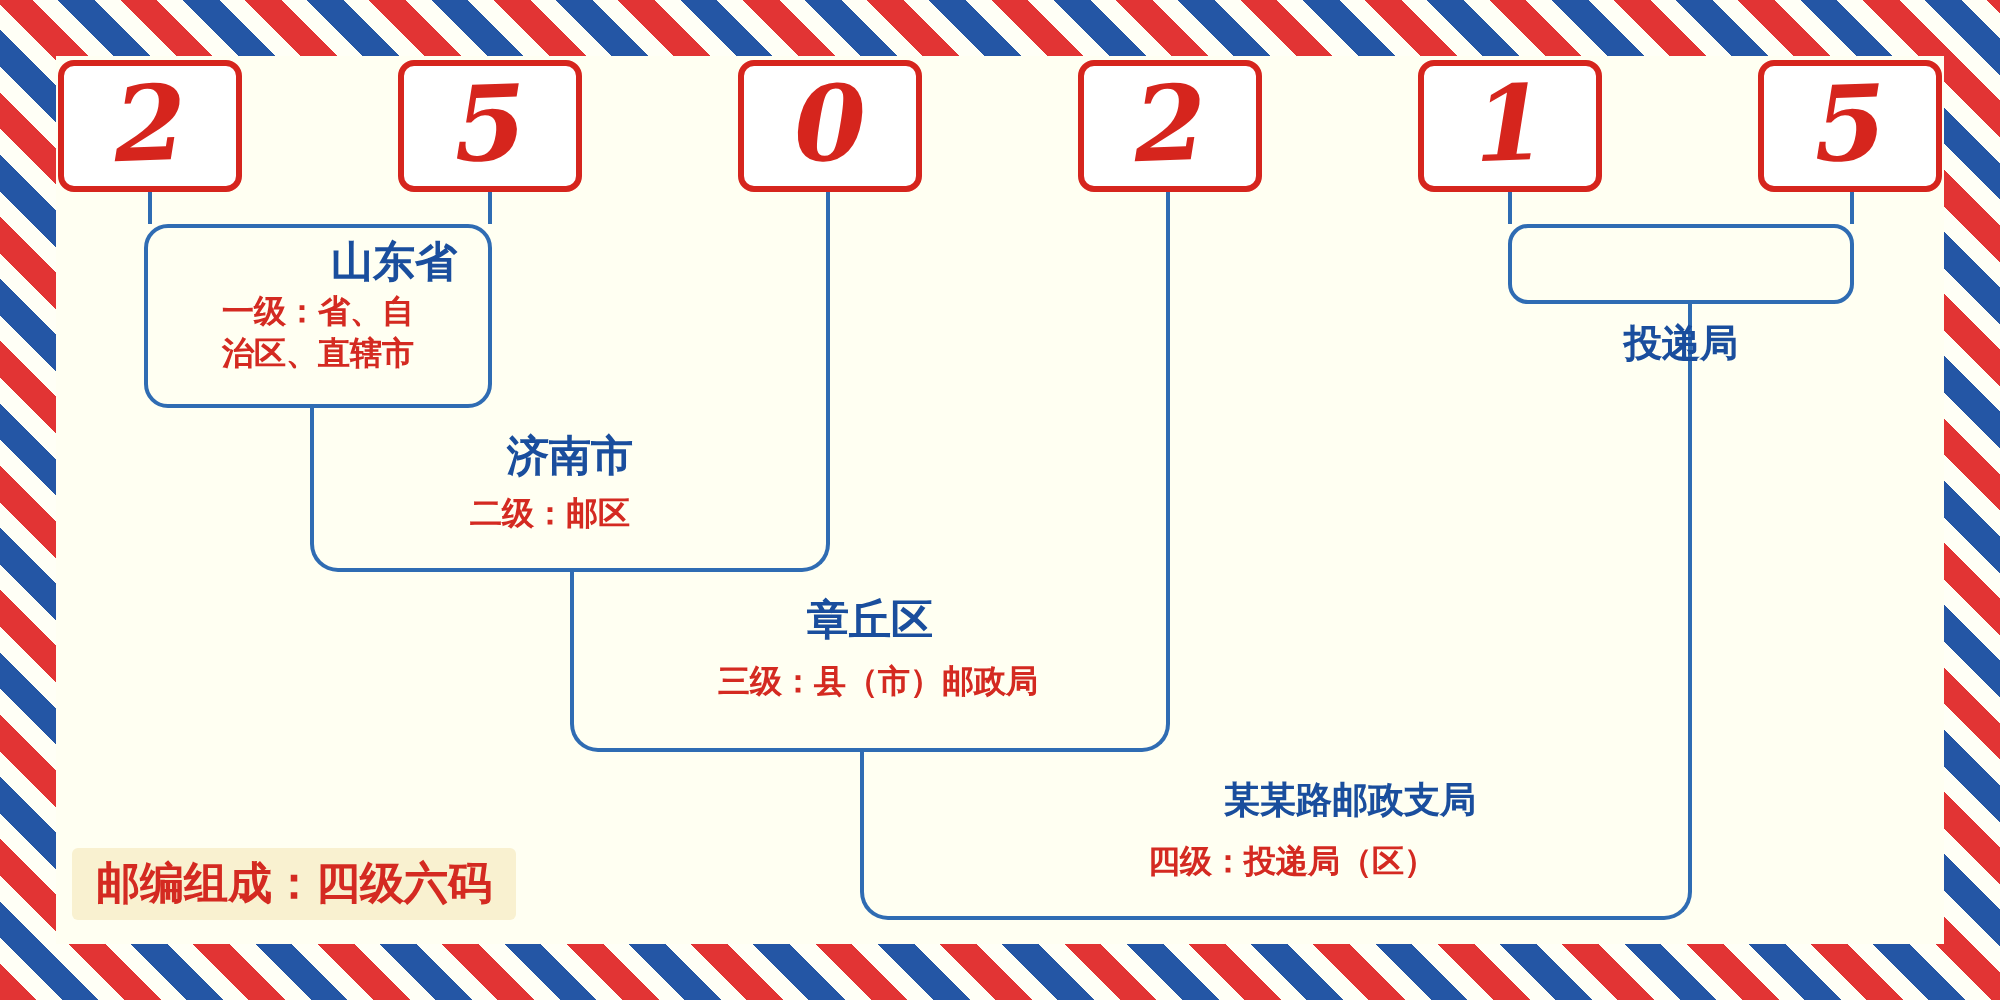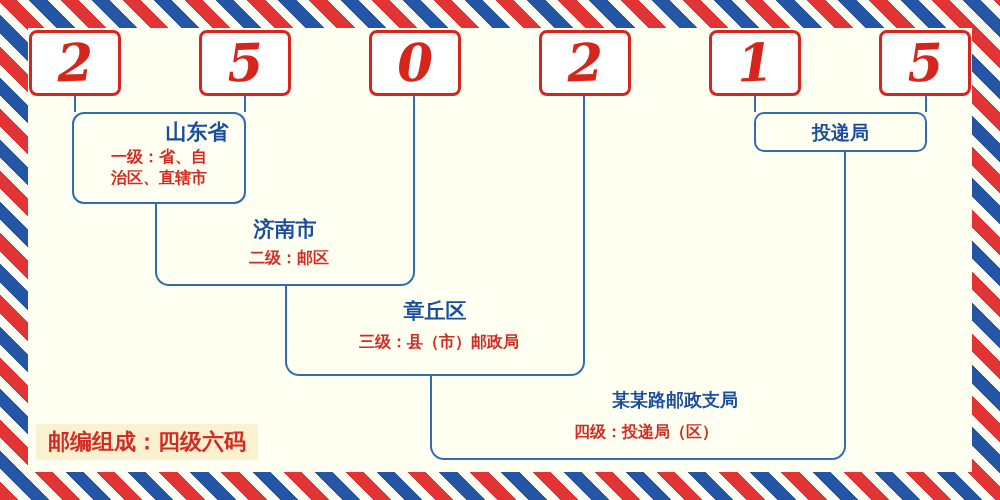--- a/index.html
+++ b/index.html
@@ -40,21 +40,21 @@
   .name-blue{
     position:absolute;text-align:center;color:#1a4e9d;
     font-weight:bold;font-size:21px;line-height:1.2;
   }
   .desc-red{
     position:absolute;text-align:center;color:#d42a21;
     font-weight:bold;font-size:16px;line-height:21px;
   }
   .delivery-label{
     position:absolute;text-align:center;color:#1a4e9d;
-    font-weight:bold;font-size:19px;
+    font-weight:bold;font-size:19px;margin-top:39px;
   }
   .footer-note{
     position:absolute;left:36px;top:424px;width:222px;height:36px;
     background:#f9f1d0;color:#d42a21;font-weight:bold;font-size:22px;
     line-height:36px;text-align:center;border-radius:3px;
   }
 </style>
 </head>
 <body>
 
@@ -89,21 +89,21 @@
 
   <div class="lvl-box-full" style="left:72px;top:112px;width:174px;height:92px;"></div>
   <div class="name-blue" style="left:72px;top:119px;width:174px;padding-left:38px;">山东省</div>
   <div class="desc-red" style="left:72px;top:146px;width:174px;">
     <div>一级：省、自</div>
     <div>治区、直辖市</div>
   </div>
 
   <div class="lvl-box-open" style="left:155px;top:204px;width:260px;height:82px;"></div>
   <div class="name-blue" style="left:155px;top:216px;width:260px;">济南市</div>
-  <div class="desc-red" style="left:159px;top:247px;width:260px;">二级：邮区</div>
+  <div class="desc-red" style="left:145px;top:247px;width:260px;">二级：邮区</div>
 
   <div class="lvl-box-open" style="left:285px;top:286px;width:300px;height:90px;"></div>
   <div class="name-blue" style="left:285px;top:298px;width:300px;">章丘区</div>
   <div class="desc-red" style="left:285px;top:331px;width:308px;">三级：县（市）邮政局</div>
 
   <div class="lvl-box-open" style="left:430px;top:376px;width:416px;height:84px;"></div>
   <div class="vline" style="left:844px;top:152px;height:226px;"></div>
   <div class="name-blue" style="left:525px;top:390px;width:300px;font-size:18px;">某某路邮政支局</div>
   <div class="desc-red" style="left:496px;top:421px;width:300px;">四级：投递局（区）</div>
 

